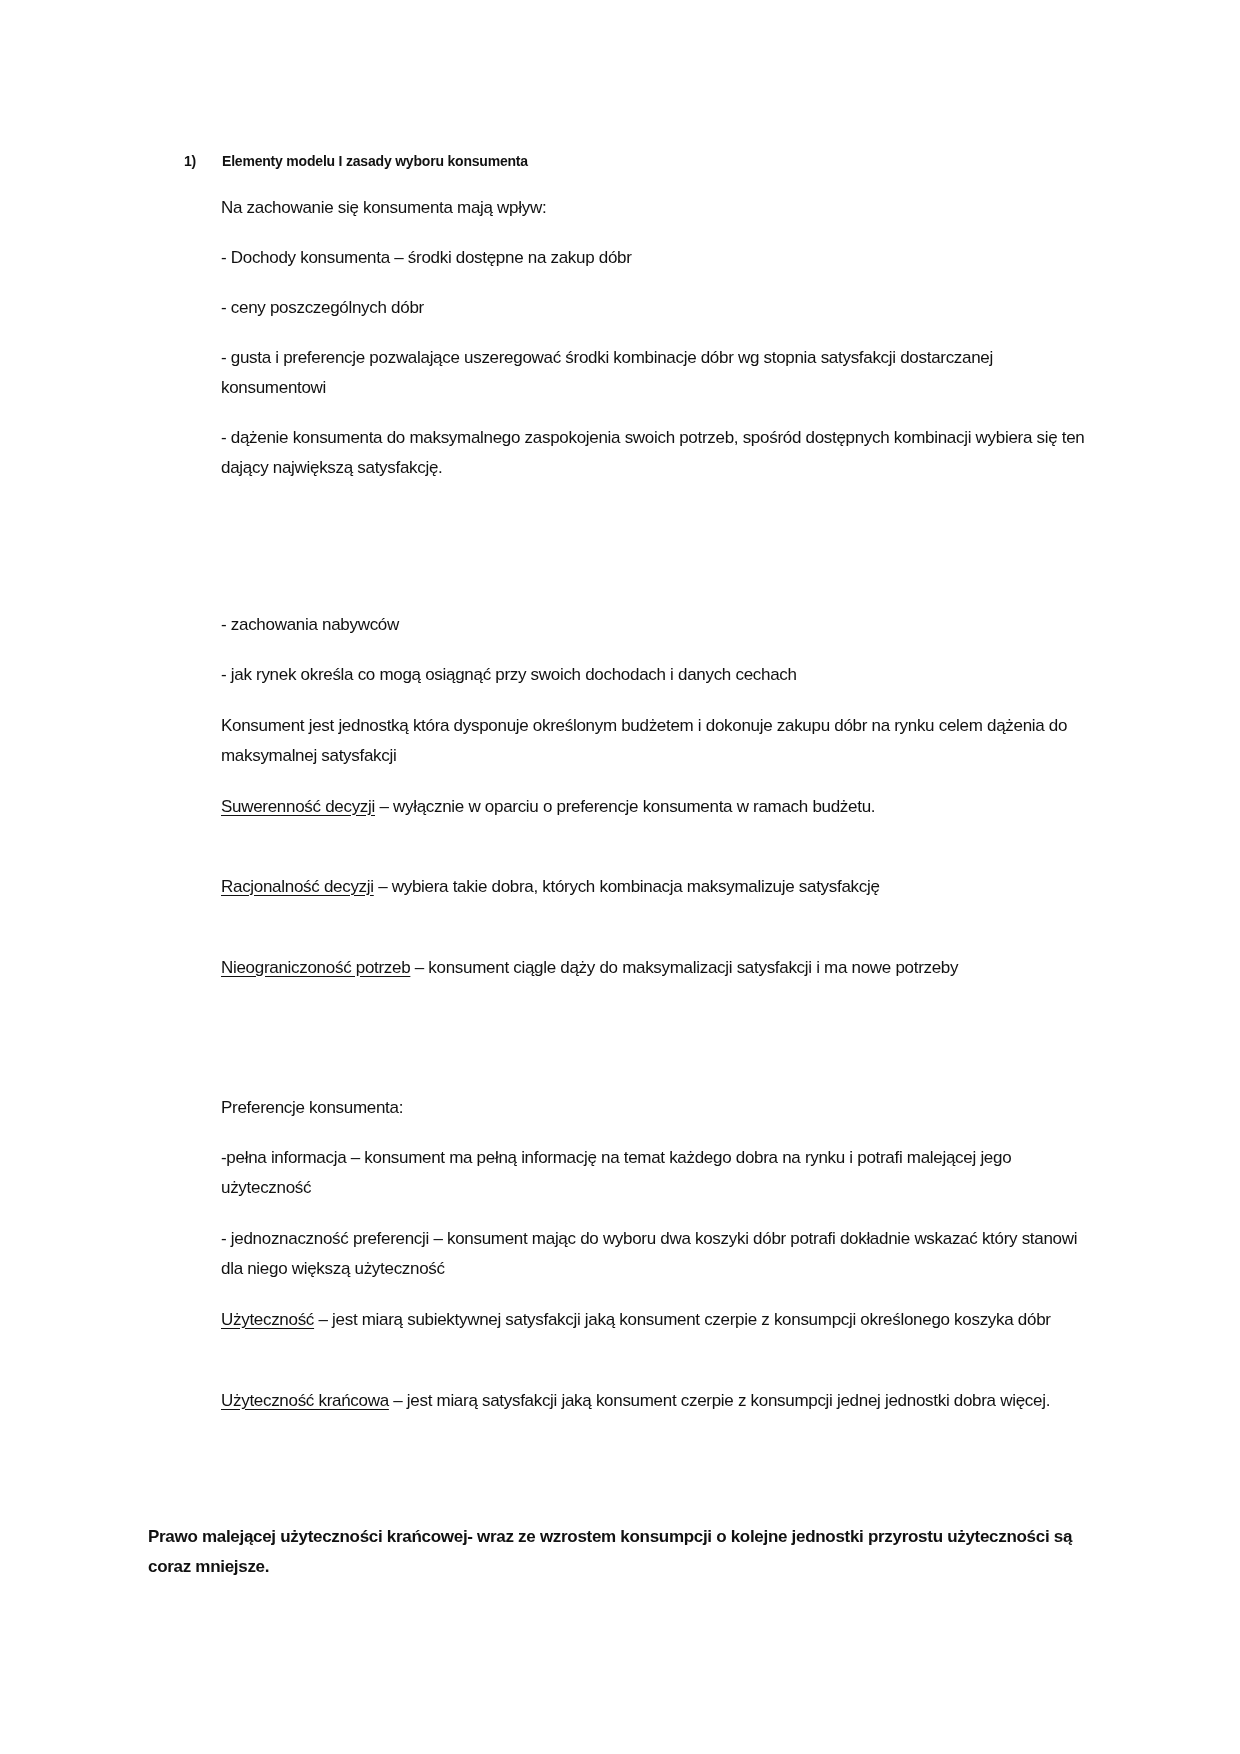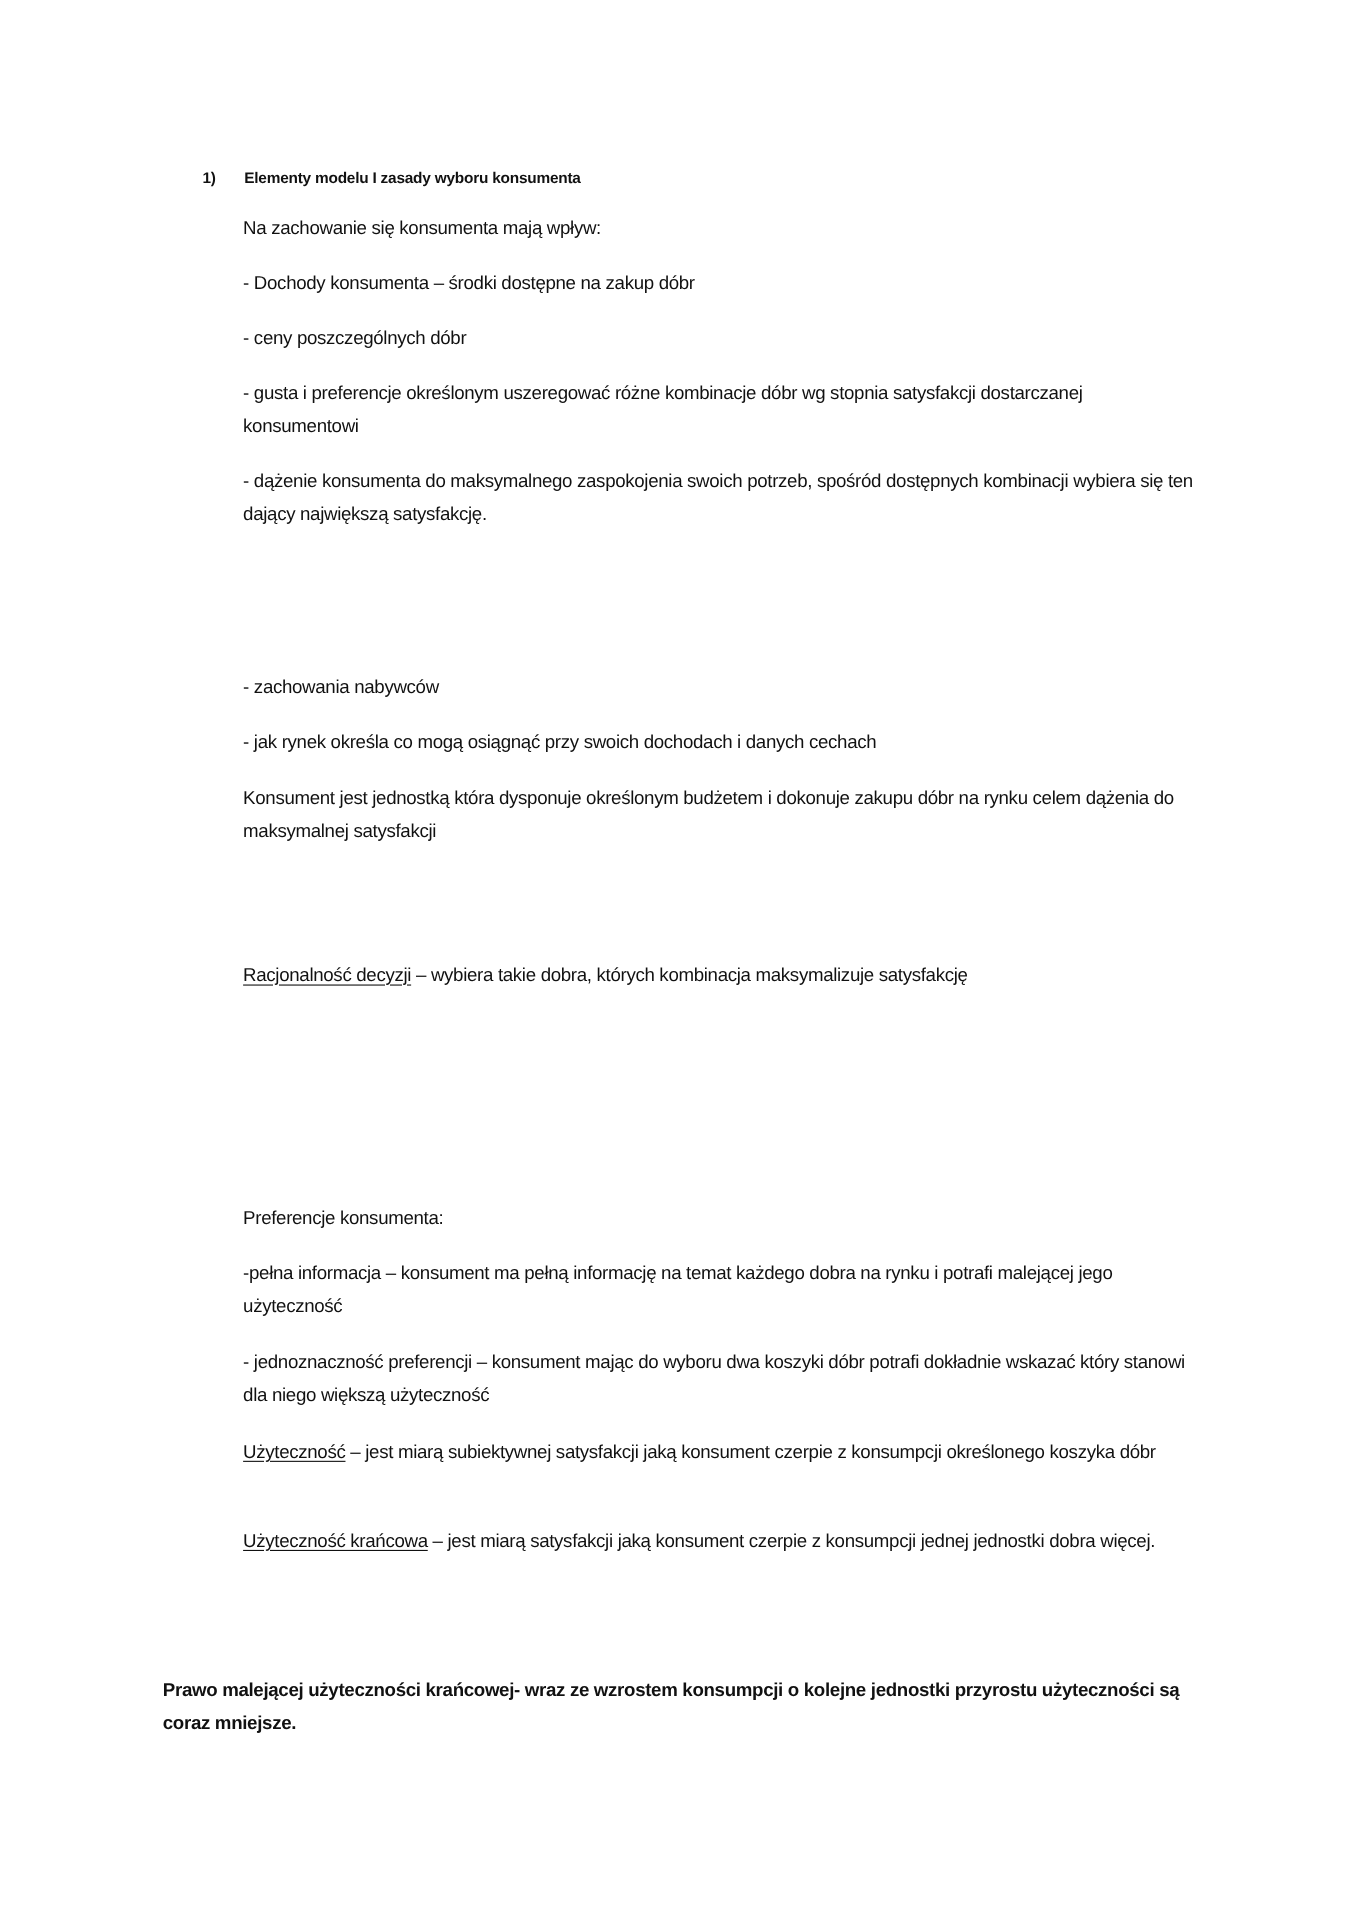--- a/index.html
+++ b/index.html
@@ -59,33 +59,39 @@
 <div class="page">
 
   <div class="heading">
     <span class="num">1)</span><span>Elementy modelu I zasady wyboru konsumenta</span>
   </div>
 
   <div class="para" style="top:193px;">Na zachowanie się konsumenta mają wpływ:</div>
 
   <div class="para" style="top:243px;">- Dochody konsumenta – środki dostępne na zakup dóbr</div>
   <div class="para" style="top:293px;">- ceny poszczególnych dóbr</div>
-  <div class="para" style="top:343px;">- gusta i preferencje określonym uszeregować różne kombinacje dóbr wg stopnia satysfakcji dostarczanej konsumentowi</div>
+  <div class="para" style="top:343px;">- gusta i preferencje pozwalające uszeregować środki kombinacje dóbr wg stopnia satysfakcji dostarczanej konsumentowi</div>
   <div class="para" style="top:423px;">- dążenie konsumenta do maksymalnego zaspokojenia swoich potrzeb, spośród dostępnych kombinacji wybiera się ten dający największą satysfakcję.</div>
 
   <div class="para" style="top:610px;">- zachowania nabywców</div>
   <div class="para" style="top:660px;">- jak rynek określa co mogą osiągnąć przy swoich dochodach i danych cechach</div>
 
   <div class="para" style="top:711px;">Konsument jest jednostką która dysponuje określonym budżetem i dokonuje zakupu dóbr na rynku celem dążenia do maksymalnej satysfakcji</div>
 
+  <div class="para" style="top:792px;">
+    <span class="term">Suwerenność decyzji</span><span> – wyłącznie w oparciu o preferencje konsumenta w ramach budżetu.</span>
+  </div>
 
   <div class="para" style="top:872px;">
     <span class="term">Racjonalność decyzji</span><span> – wybiera takie dobra, których kombinacja maksymalizuje satysfakcję</span>
   </div>
 
+  <div class="para" style="top:953px;">
+    <span class="term">Nieograniczoność potrzeb</span><span> – konsument ciągle dąży do maksymalizacji satysfakcji i ma nowe potrzeby</span>
+  </div>
 
   <div class="para" style="top:1093px;">Preferencje konsumenta:</div>
 
   <div class="para" style="top:1143px;">-pełna informacja – konsument ma pełną informację na temat każdego dobra na rynku i potrafi malejącej jego użyteczność</div>
   <div class="para" style="top:1224px;">- jednoznaczność preferencji – konsument mając do wyboru dwa koszyki dóbr potrafi dokładnie wskazać który stanowi dla niego większą użyteczność</div>
 
   <div class="para" style="top:1305px;">
     <span class="term">Użyteczność</span><span> – jest miarą subiektywnej satysfakcji jaką konsument czerpie z konsumpcji określonego koszyka dóbr</span>
   </div>
 

